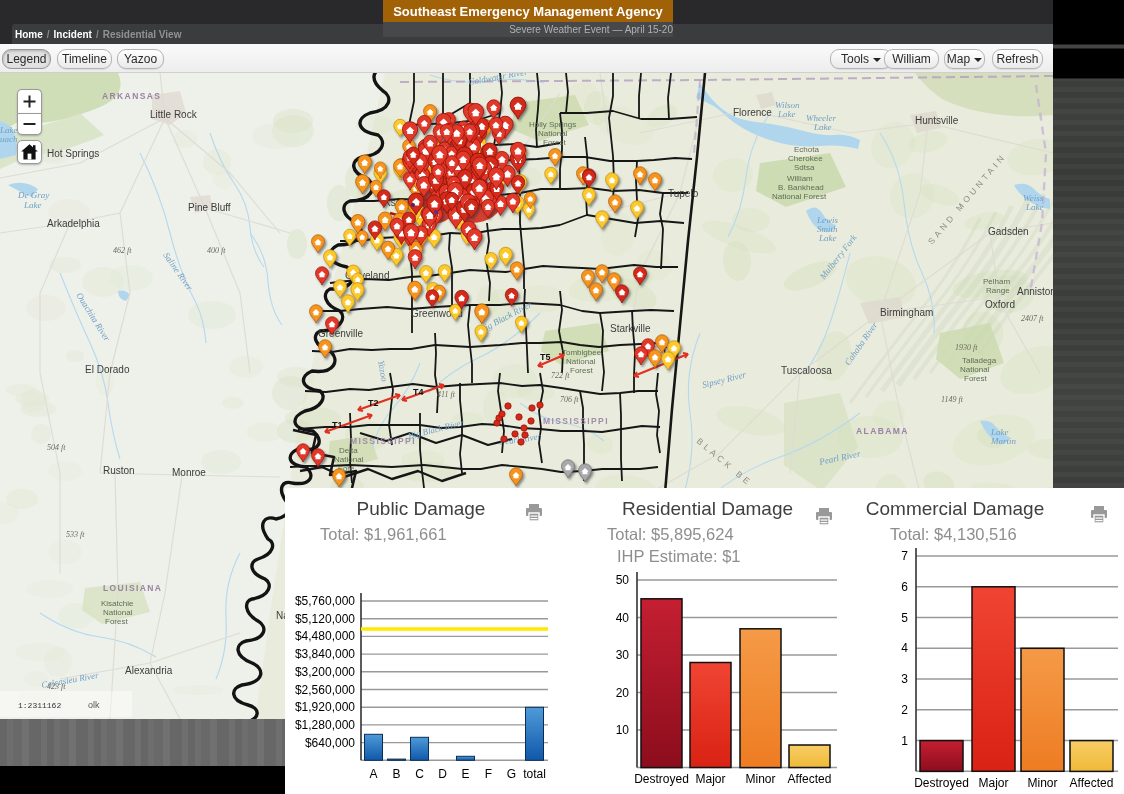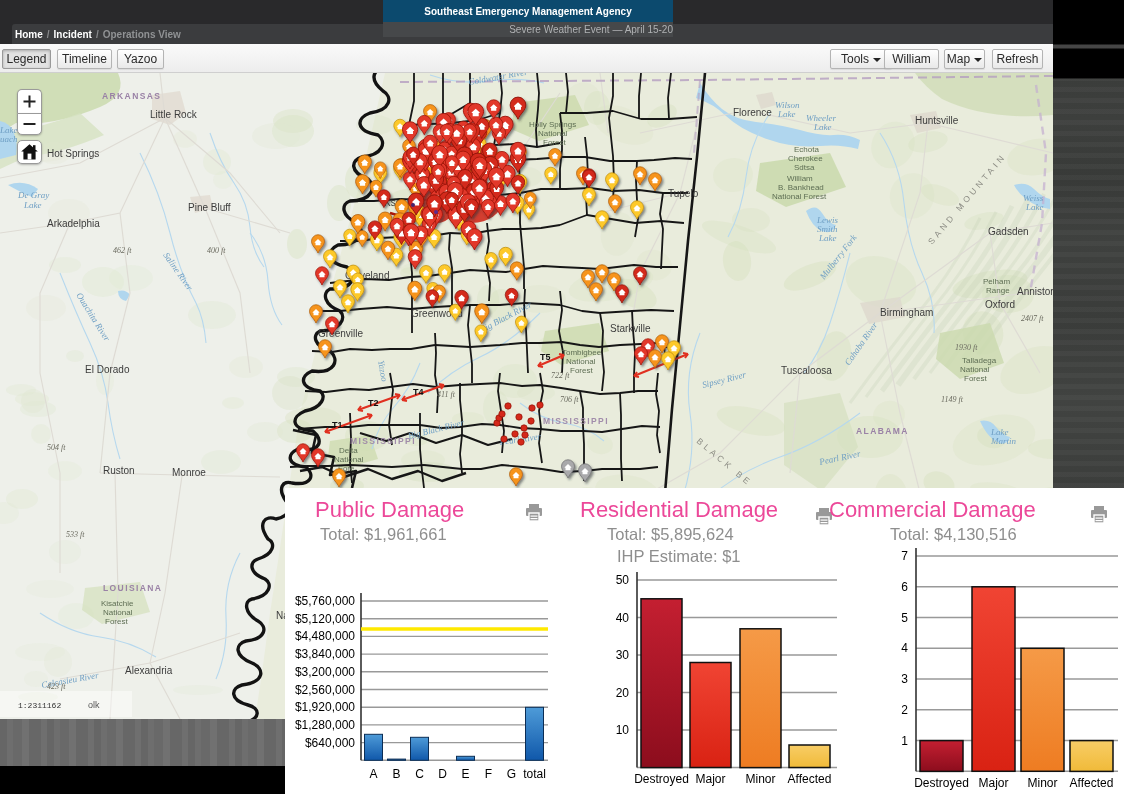--- a/index.html
+++ b/index.html
@@ -1,44 +1,44 @@
 <!DOCTYPE html>
 <html><head><meta charset="utf-8"><style>
 *{margin:0;padding:0;box-sizing:border-box}
 html,body{width:1124px;height:794px;overflow:hidden;background:#000;font-family:"Liberation Sans",sans-serif}
 #stage{position:relative;width:1124px;height:794px}
 .abs{position:absolute}
 #hdr{left:0;top:0;width:1124px;height:44px;background:#29292b}
 #crumbband{left:12px;top:24px;width:1041px;height:20px;background:#3b3c3e;border-radius:3px 0 0 0}
-#titlebox{left:383px;top:0;width:290px;height:22px;background:#0c4a6e;color:#fff;font-size:10px;font-weight:bold;text-align:center;line-height:23px;white-space:nowrap}
+#titlebox{left:383px;top:0;width:290px;height:22px;background:#a16207;color:#fff;font-size:13px;font-weight:bold;text-align:center;line-height:23px;white-space:nowrap}
 #subbox{left:383px;top:22px;width:290px;height:15px;background:#46484a;color:#b0b2b4;font-size:10px;text-align:right;line-height:15px;white-space:nowrap}
 #crumb{left:15px;top:29px;font-size:10px;font-weight:bold;color:#fff}
 #crumb .sep{color:#87898b;padding:0 4px}
 #crumb .dim{color:#909294}
 #tbar{left:0;top:44px;width:1053px;height:29px;background:linear-gradient(#fafafa,#ededed);border-bottom:1px solid #cfcfcf}
-.btn{position:absolute;top:49px;height:20px;border:1px solid #b4b4b4;border-radius:2px;background:linear-gradient(#ffffff,#e9e9e9);font-size:12px;color:#2a2a2a;text-align:center;line-height:18px;box-shadow:0 1px 1px rgba(0,0,0,0.08)}
+.btn{position:absolute;top:49px;height:20px;border:1px solid #b4b4b4;border-radius:9px;background:linear-gradient(#ffffff,#e9e9e9);font-size:12px;color:#2a2a2a;text-align:center;line-height:18px;box-shadow:0 1px 1px rgba(0,0,0,0.08)}
 .btn.on{background:#e2e2e2;box-shadow:inset 0 1px 3px rgba(0,0,0,0.25);border-color:#999}
 .caret{display:inline-block;width:0;height:0;border-left:4px solid transparent;border-right:4px solid transparent;border-top:4px solid #222;vertical-align:middle;margin-left:4px}
 #mapwrap{left:0;top:73px;width:1053px;height:646px;overflow:hidden}
 #rcol{left:1053px;top:0;width:71px;height:488px;background:
  linear-gradient(180deg,#000 0,#000 44px,#454545 45px,#454545 48px,#000 49px,#000 78px,#3d3f3d 79px,#3f413f 120px,#3a3c3a 180px,#414341 240px,#3c3e3c 320px,#434543 400px,#3e403e 488px)}
 #rcol:after{content:"";position:absolute;left:0;top:78px;width:71px;height:410px;background:repeating-linear-gradient(0deg,rgba(255,255,255,0.025) 0 5px,rgba(0,0,0,0.035) 5px 11px)}
 #grayband{left:0;top:719px;width:285px;height:47px;background:#6b6b6b}
 #grayband:after{content:"";position:absolute;inset:0;background:repeating-linear-gradient(90deg,#666 0 7px,#6e6e6e 7px 13px,#696969 13px 22px,#717171 22px 29px,#676767 29px 41px,#6f6f6f 41px 47px)}
 #panel{left:285px;top:488px;width:839px;height:306px;background:#fff}
-.ctitle{position:absolute;top:11px;font-size:22px;line-height:1;color:#ec4899;text-align:left;white-space:nowrap}
+.ctitle{position:absolute;top:11px;font-size:19px;line-height:1;color:#404040;text-align:center;white-space:nowrap}
 .csub{position:absolute;font-size:16.5px;line-height:1.2;color:#8e8e8e;text-align:left;white-space:nowrap}
 .zbtn{position:absolute;width:25px;background:#fff;border:1px solid #9a9a9a;border-radius:5px;box-shadow:0 1px 2px rgba(0,0,0,0.25)}
 </style></head><body>
 <div id="stage">
 <div id="hdr" class="abs"></div>
 <div id="crumbband" class="abs"></div>
 <div id="titlebox" class="abs">Southeast Emergency Management Agency</div>
 <div id="subbox" class="abs">Severe Weather Event — April 15-20</div>
-<div id="crumb" class="abs">Home<span class="sep">/</span>Incident<span class="sep">/</span><span class="dim">Operations View</span></div>
+<div id="crumb" class="abs">Home<span class="sep">/</span>Incident<span class="sep">/</span><span class="dim">Residential View</span></div>
 <div id="tbar" class="abs"></div>
 <div class="btn on abs" style="left:2px;width:49px">Legend</div>
 <div class="btn abs" style="left:57px;width:55px">Timeline</div>
 <div class="btn abs" style="left:117px;width:47px">Yazoo</div>
 <div class="btn abs" style="left:830px;width:62px">Tools<span class="caret"></span></div>
 <div class="btn abs" style="left:884px;width:55px">William</div>
 <div class="btn abs" style="left:944px;width:41px">Map<span class="caret"></span></div>
 <div class="btn abs" style="left:992px;width:51px">Refresh</div>
 <div id="mapwrap" class="abs">
 <svg id="map" width="1053" height="646" viewBox="0 0 1053 646">

